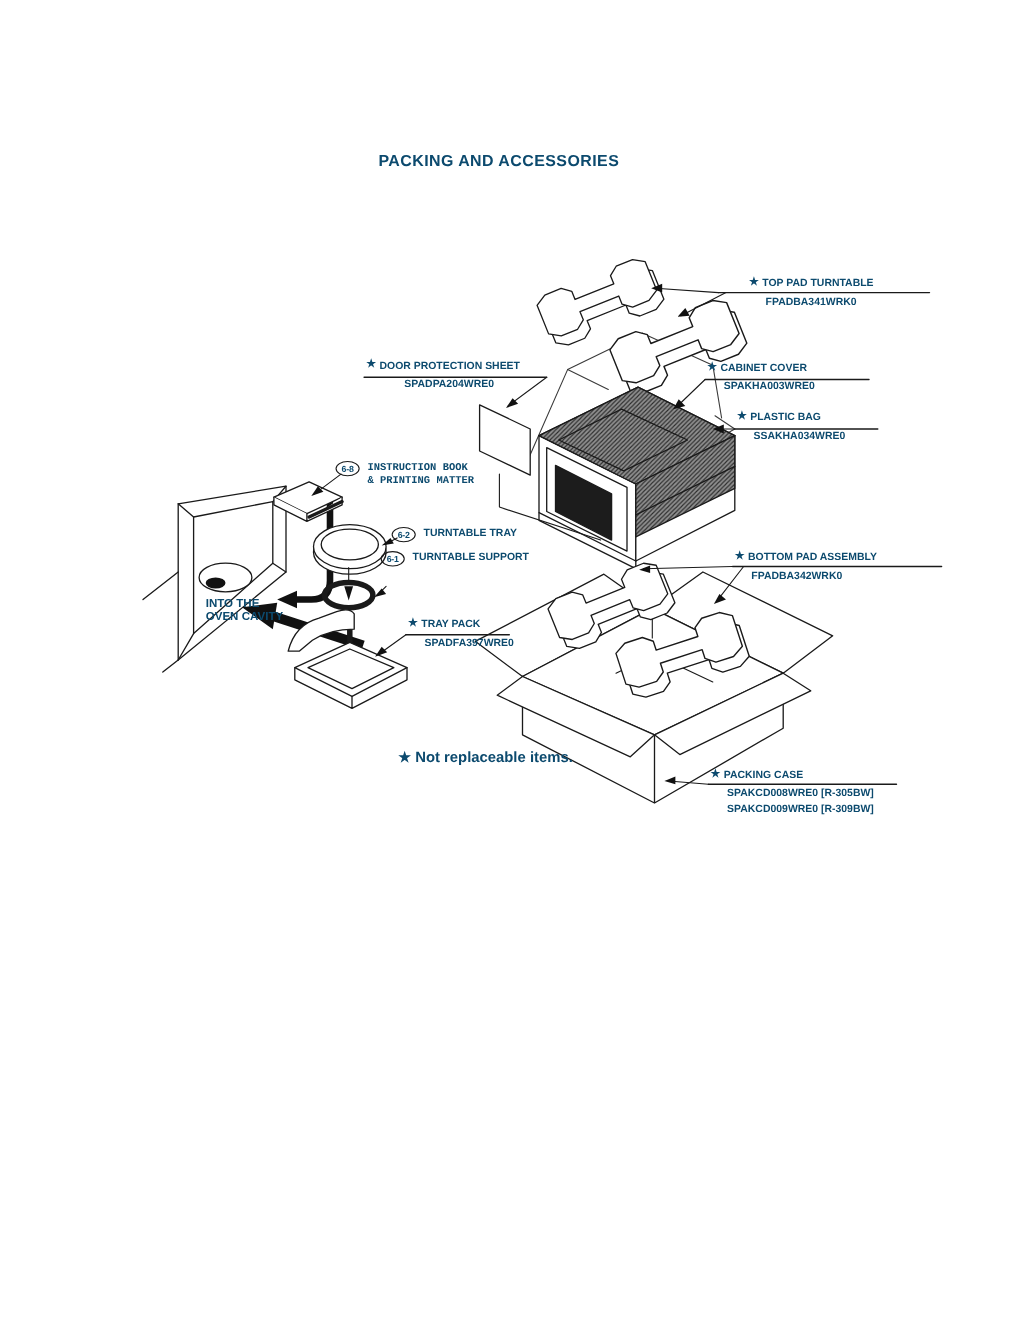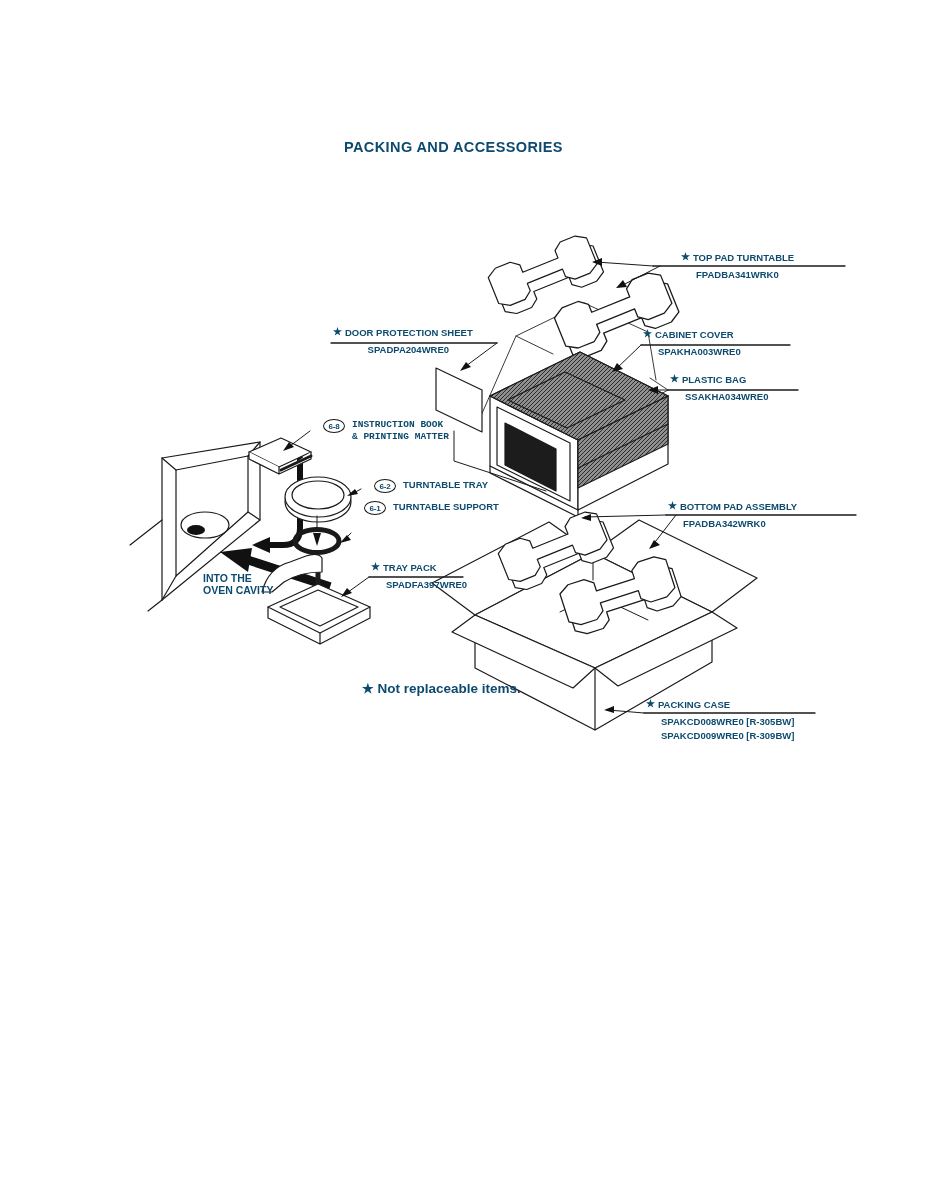--- a/index.html
+++ b/index.html
@@ -14,26 +14,26 @@
     font-size:14.5px;font-weight:bold;letter-spacing:.4px;white-space:nowrap;
   }
   .lbl{position:absolute;font-weight:bold;font-size:9.5px;line-height:11px;white-space:nowrap;}
   .row1{display:flex;align-items:flex-start;gap:3px;}
   .star{font-size:10px;line-height:10px;}
   .part{margin-top:6px;padding-left:15px;}
   .part2{margin-top:3px;padding-left:15px;}
   .badge{
     display:inline-flex;align-items:center;justify-content:center;
     min-width:20px;height:12px;border:1.6px solid #1a1a1a;border-radius:50%;
-    font-size:8px;font-weight:bold;letter-spacing:-.2px;margin-right:4px;flex:none;margin-left:18px;
+    font-size:8px;font-weight:bold;letter-spacing:-.2px;margin-right:4px;flex:none;
   }
   .twolines div{line-height:11.5px;font-family:Liberation Mono, monospace;}
   .note{position:absolute;left:362px;top:681px;font-size:13.5px;font-weight:bold;white-space:nowrap;text-align:right;}
   .note .star{font-size:13px;}
-  .cavity{position:absolute;left:187px;top:572px;font-size:10.5px;font-weight:bold;line-height:12px;white-space:nowrap;margin-left:16px;}
+  .cavity{position:absolute;left:187px;top:543px;font-size:10.5px;font-weight:bold;line-height:12px;white-space:nowrap;}
 </style>
 </head>
 <body>
 
 <div class="page">
 
   <svg class="art" width="932" height="800" viewBox="0 0 932 800">
     <defs>
       <pattern id="hatch" width="4" height="4" patternUnits="userSpaceOnUse">
         <rect width="4" height="4" fill="#8f8f8f"></rect>

